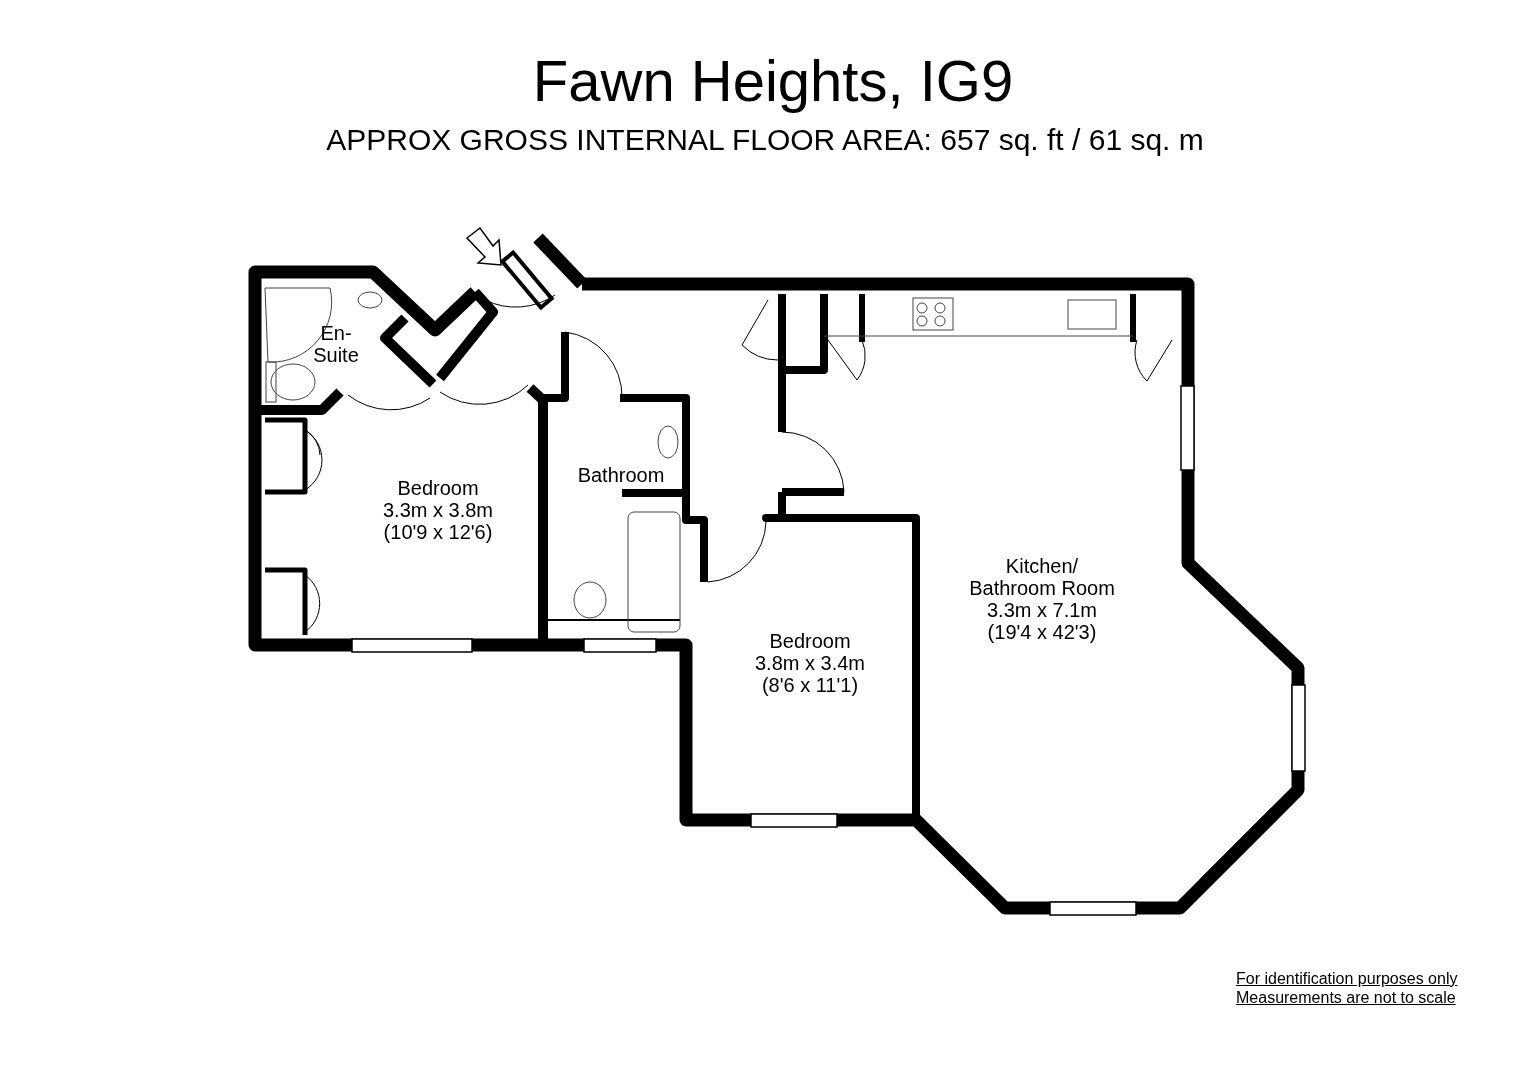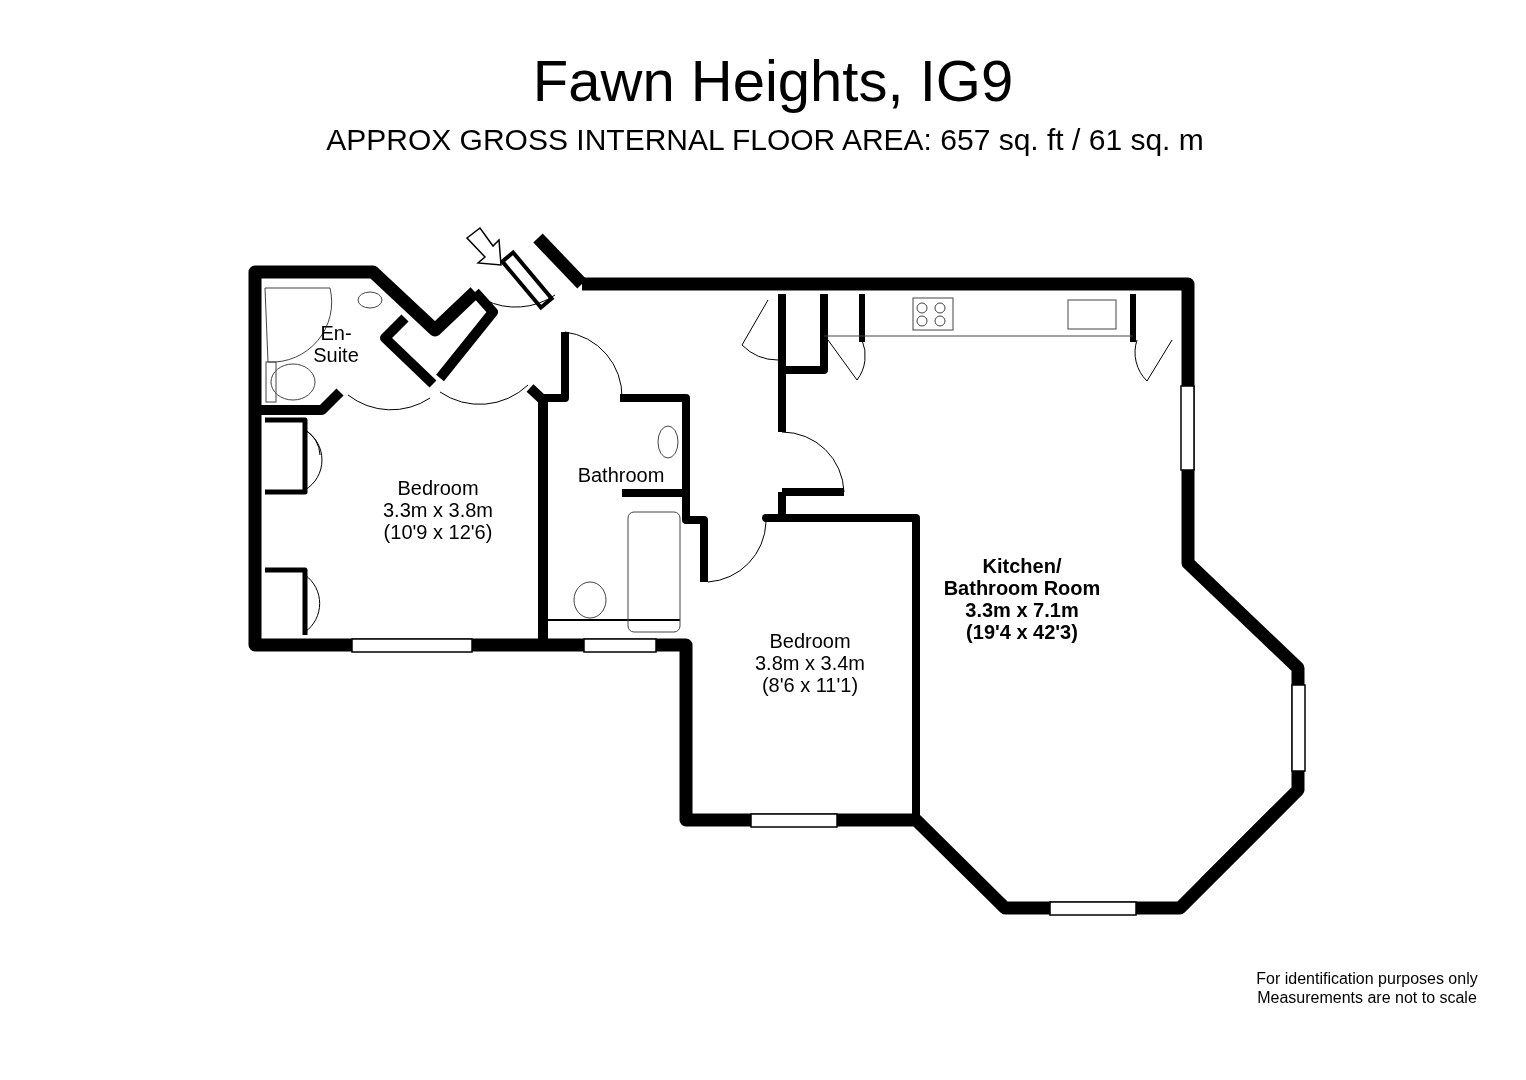--- a/index.html
+++ b/index.html
@@ -1,21 +1,21 @@
 <!DOCTYPE html>
 <html><head>
 <meta charset="utf-8">
 <style>
   html,body{margin:0;padding:0;background:#ffffff;}
   body{width:1526px;height:1080px;position:relative;overflow:hidden;font-family:"Liberation Sans",sans-serif;color:#000;}
   .title{position:absolute;left:0;width:1546px;top:48px;text-align:center;font-size:58px;line-height:66px;}
   .subtitle{position:absolute;left:0;width:1530px;top:122px;text-align:center;font-size:30px;line-height:36px;}
   svg.plan{position:absolute;left:0;top:0;}
   .lbl{position:absolute;text-align:center;font-size:20px;line-height:22px;margin-left:8px;}
-  .note{position:absolute;left:1236px;top:969px;width:262px;text-align:center;font-size:16px;line-height:19px;}
+  .note{position:absolute;left:1236px;top:969px;width:262px;text-align:left;font-size:16px;line-height:19px;text-decoration:underline;}
 </style>
 </head>
 <body>
 
 <div class="title">Fawn Heights, IG9</div>
 <div class="subtitle">APPROX GROSS INTERNAL FLOOR AREA:  657 sq. ft / 61 sq. m</div>
 
 <svg class="plan" width="1526" height="1080" viewBox="0 0 1526 1080">
 
   <g fill="none" stroke="#000" stroke-width="13" stroke-linejoin="round">
@@ -106,21 +106,21 @@
   <div>Bedroom</div>
   <div>3.3m x 3.8m</div>
   <div>(10'9 x 12'6)</div>
 </div>
 <div class="lbl" style="left:553px;top:464px;width:120px;">Bathroom</div>
 <div class="lbl" style="left:712px;top:630px;width:180px;">
   <div>Bedroom</div>
   <div>3.8m x 3.4m</div>
   <div>(8'6 x 11'1)</div>
 </div>
-<div class="lbl" style="left:904px;top:555px;width:220px;font-weight:bold;">
+<div class="lbl" style="left:924px;top:555px;width:220px;">
   <div>Kitchen/</div>
   <div>Bathroom Room</div>
   <div>3.3m x 7.1m</div>
   <div>(19'4 x 42'3)</div>
 </div>
 
 <div class="note">
   <div>For identification purposes only</div>
   <div>Measurements are not to scale</div>
 </div>

